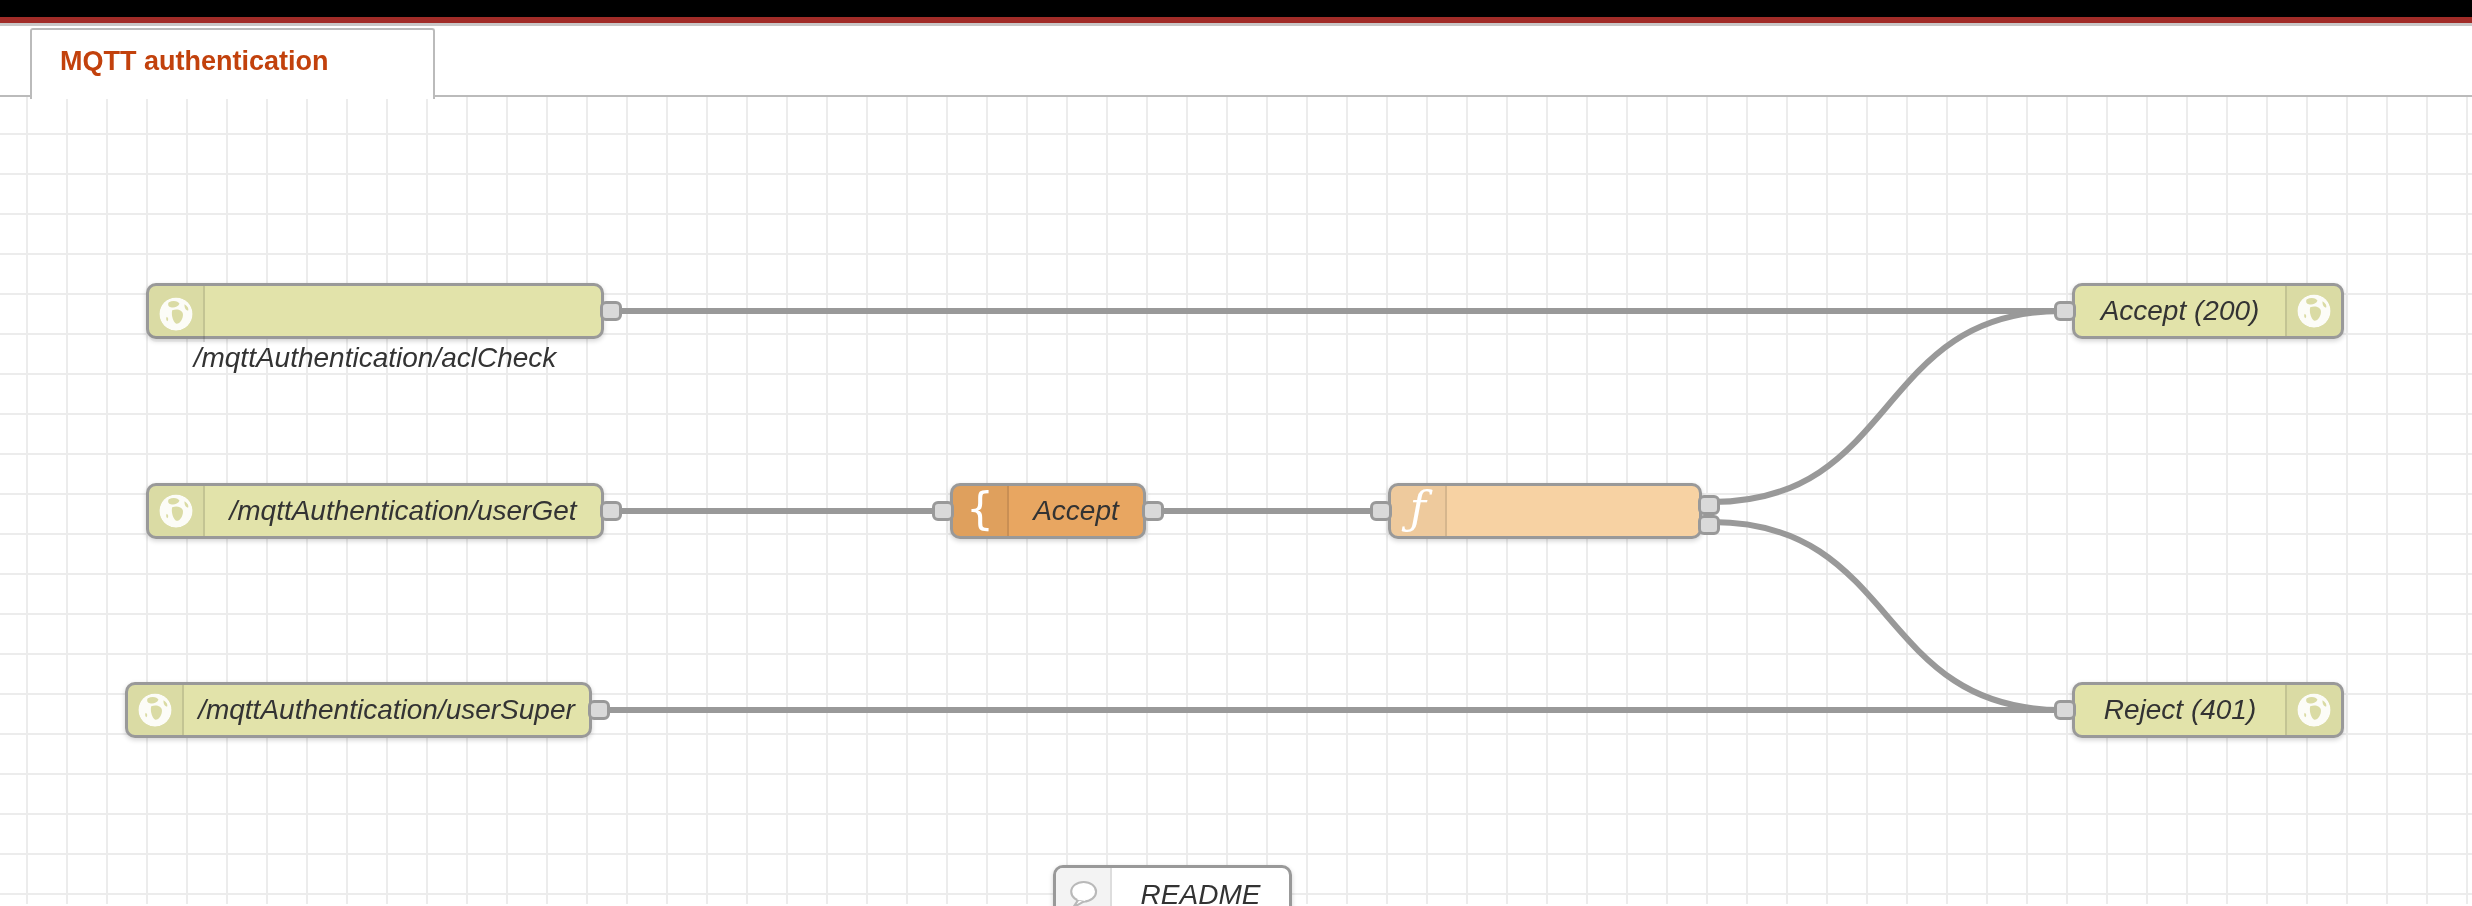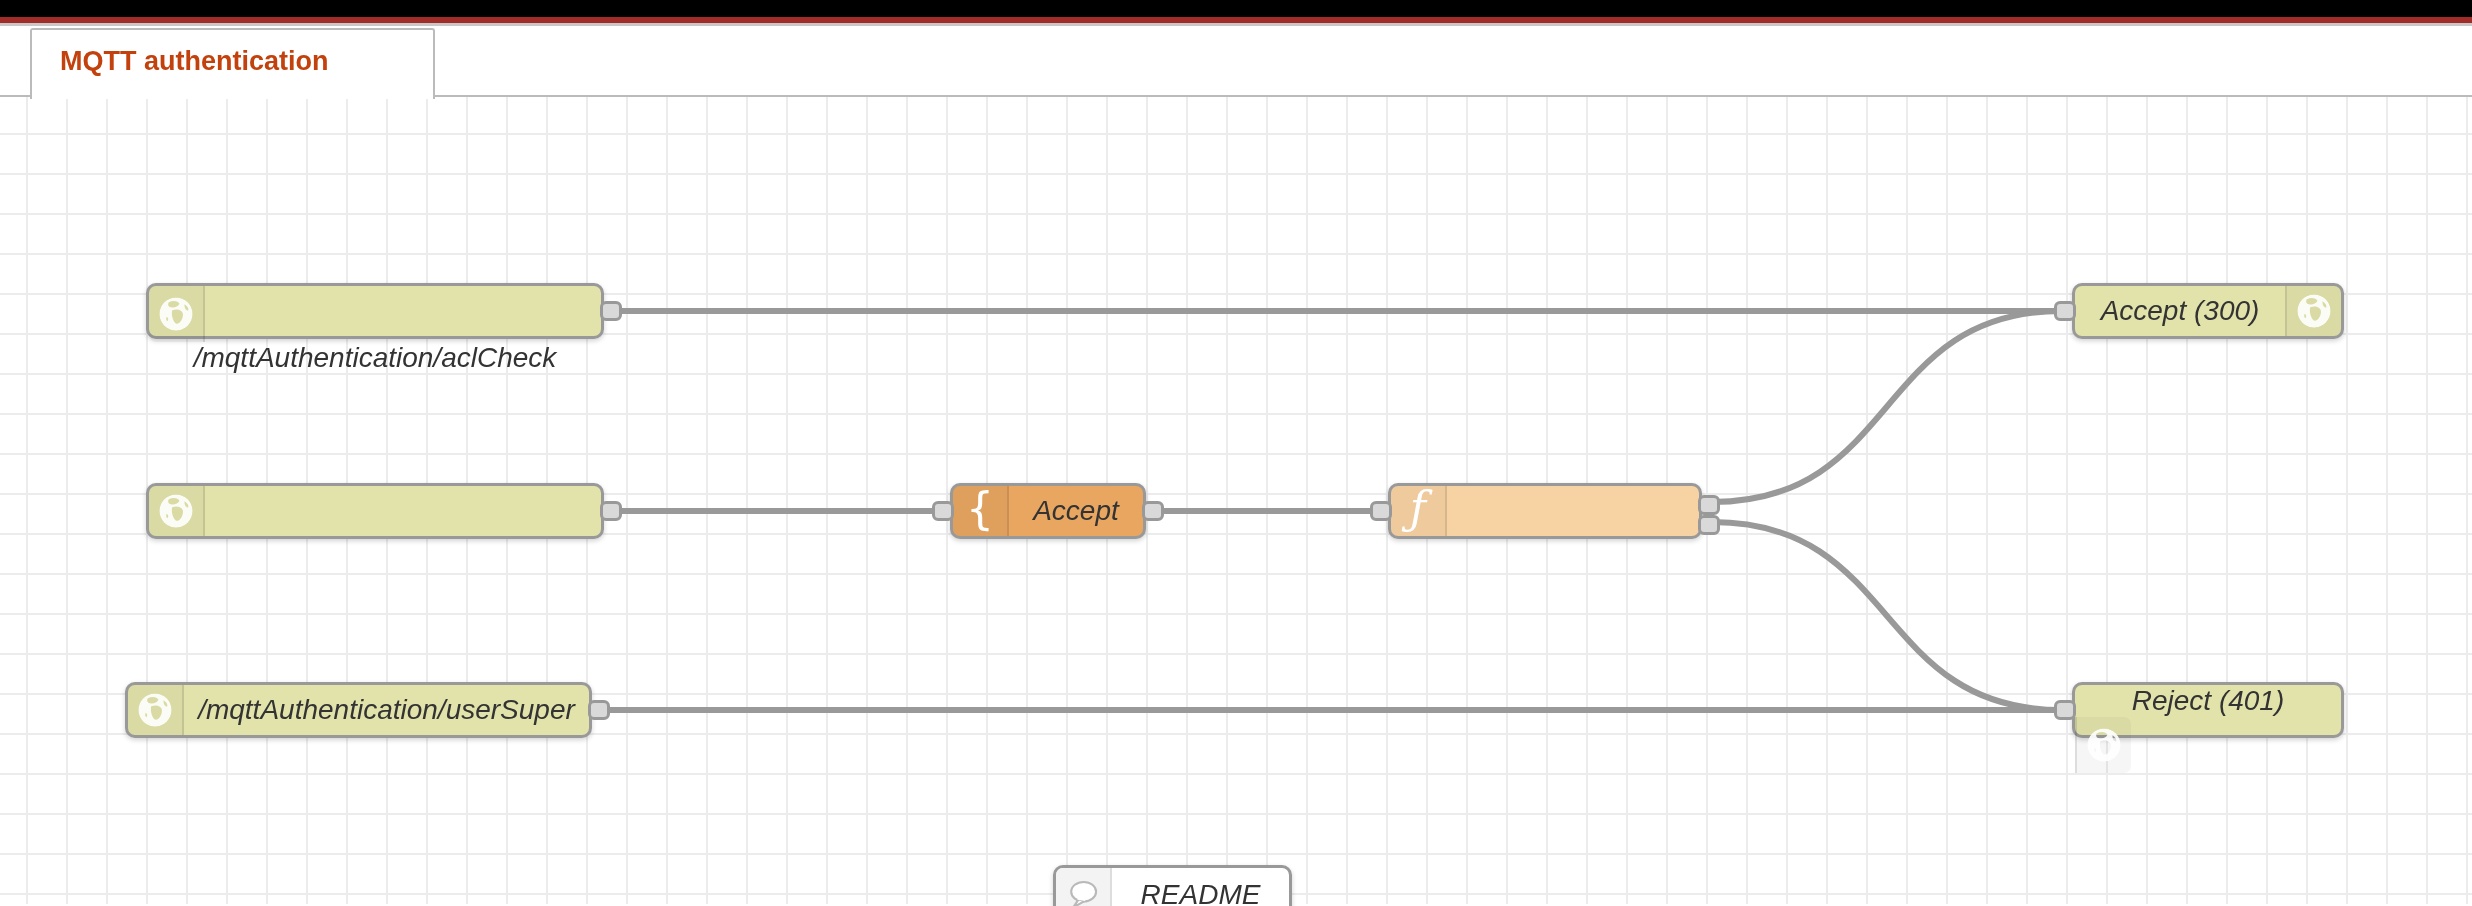--- a/index.html
+++ b/index.html
@@ -111,20 +111,21 @@
     <div class="label">/mqttAuthentication/aclCheck</div>
     <div class="port out"></div>
   </div>
 
   <div class="node http" style="left:146px; top:386px; width:458px;">
     <div class="icon-area left">
       <svg width="38" height="38">
           <use href="#globe" width="38" height="38"></use>
         </svg>
     </div>
+    <div class="label">/mqttAuthentication/userGet</div>
     <div class="port out"></div>
   </div>
 
   <div class="node http" style="left:125px; top:585px; width:467px;">
     <div class="icon-area left">
       <svg width="38" height="38">
           <use href="#globe" width="38" height="38"></use>
         </svg>
     </div>
     <div class="label">/mqttAuthentication/userSuper</div>
@@ -143,30 +144,30 @@
   <div class="node function" style="left:1388px; top:386px; width:314px;">
     <div class="icon-area left">
       <span class="glyph-func">ƒ</span>
     </div>
     <div class="port in"></div>
     <div class="port out1"></div>
     <div class="port out2"></div>
   </div>
 
   <div class="node http" style="left:2072px; top:186px; width:272px;">
-    <div class="label">Accept (300)</div>
+    <div class="label">Accept (200)</div>
     <div class="icon-area right">
       <svg width="38" height="38">
           <use href="#globe" width="38" height="38"></use>
         </svg>
     </div>
     <div class="port in"></div>
   </div>
 
-  <div class="node http" style="left:2072px; top:585px; width:272px;flex-direction:column;">
+  <div class="node http" style="left:2072px; top:585px; width:272px;">
     <div class="label">Reject (401)</div>
     <div class="icon-area right">
       <svg width="38" height="38">
           <use href="#globe" width="38" height="38"></use>
         </svg>
     </div>
     <div class="port in"></div>
   </div>
 
   <div class="node comment" style="left:1053px; top:768px; width:239px;">

